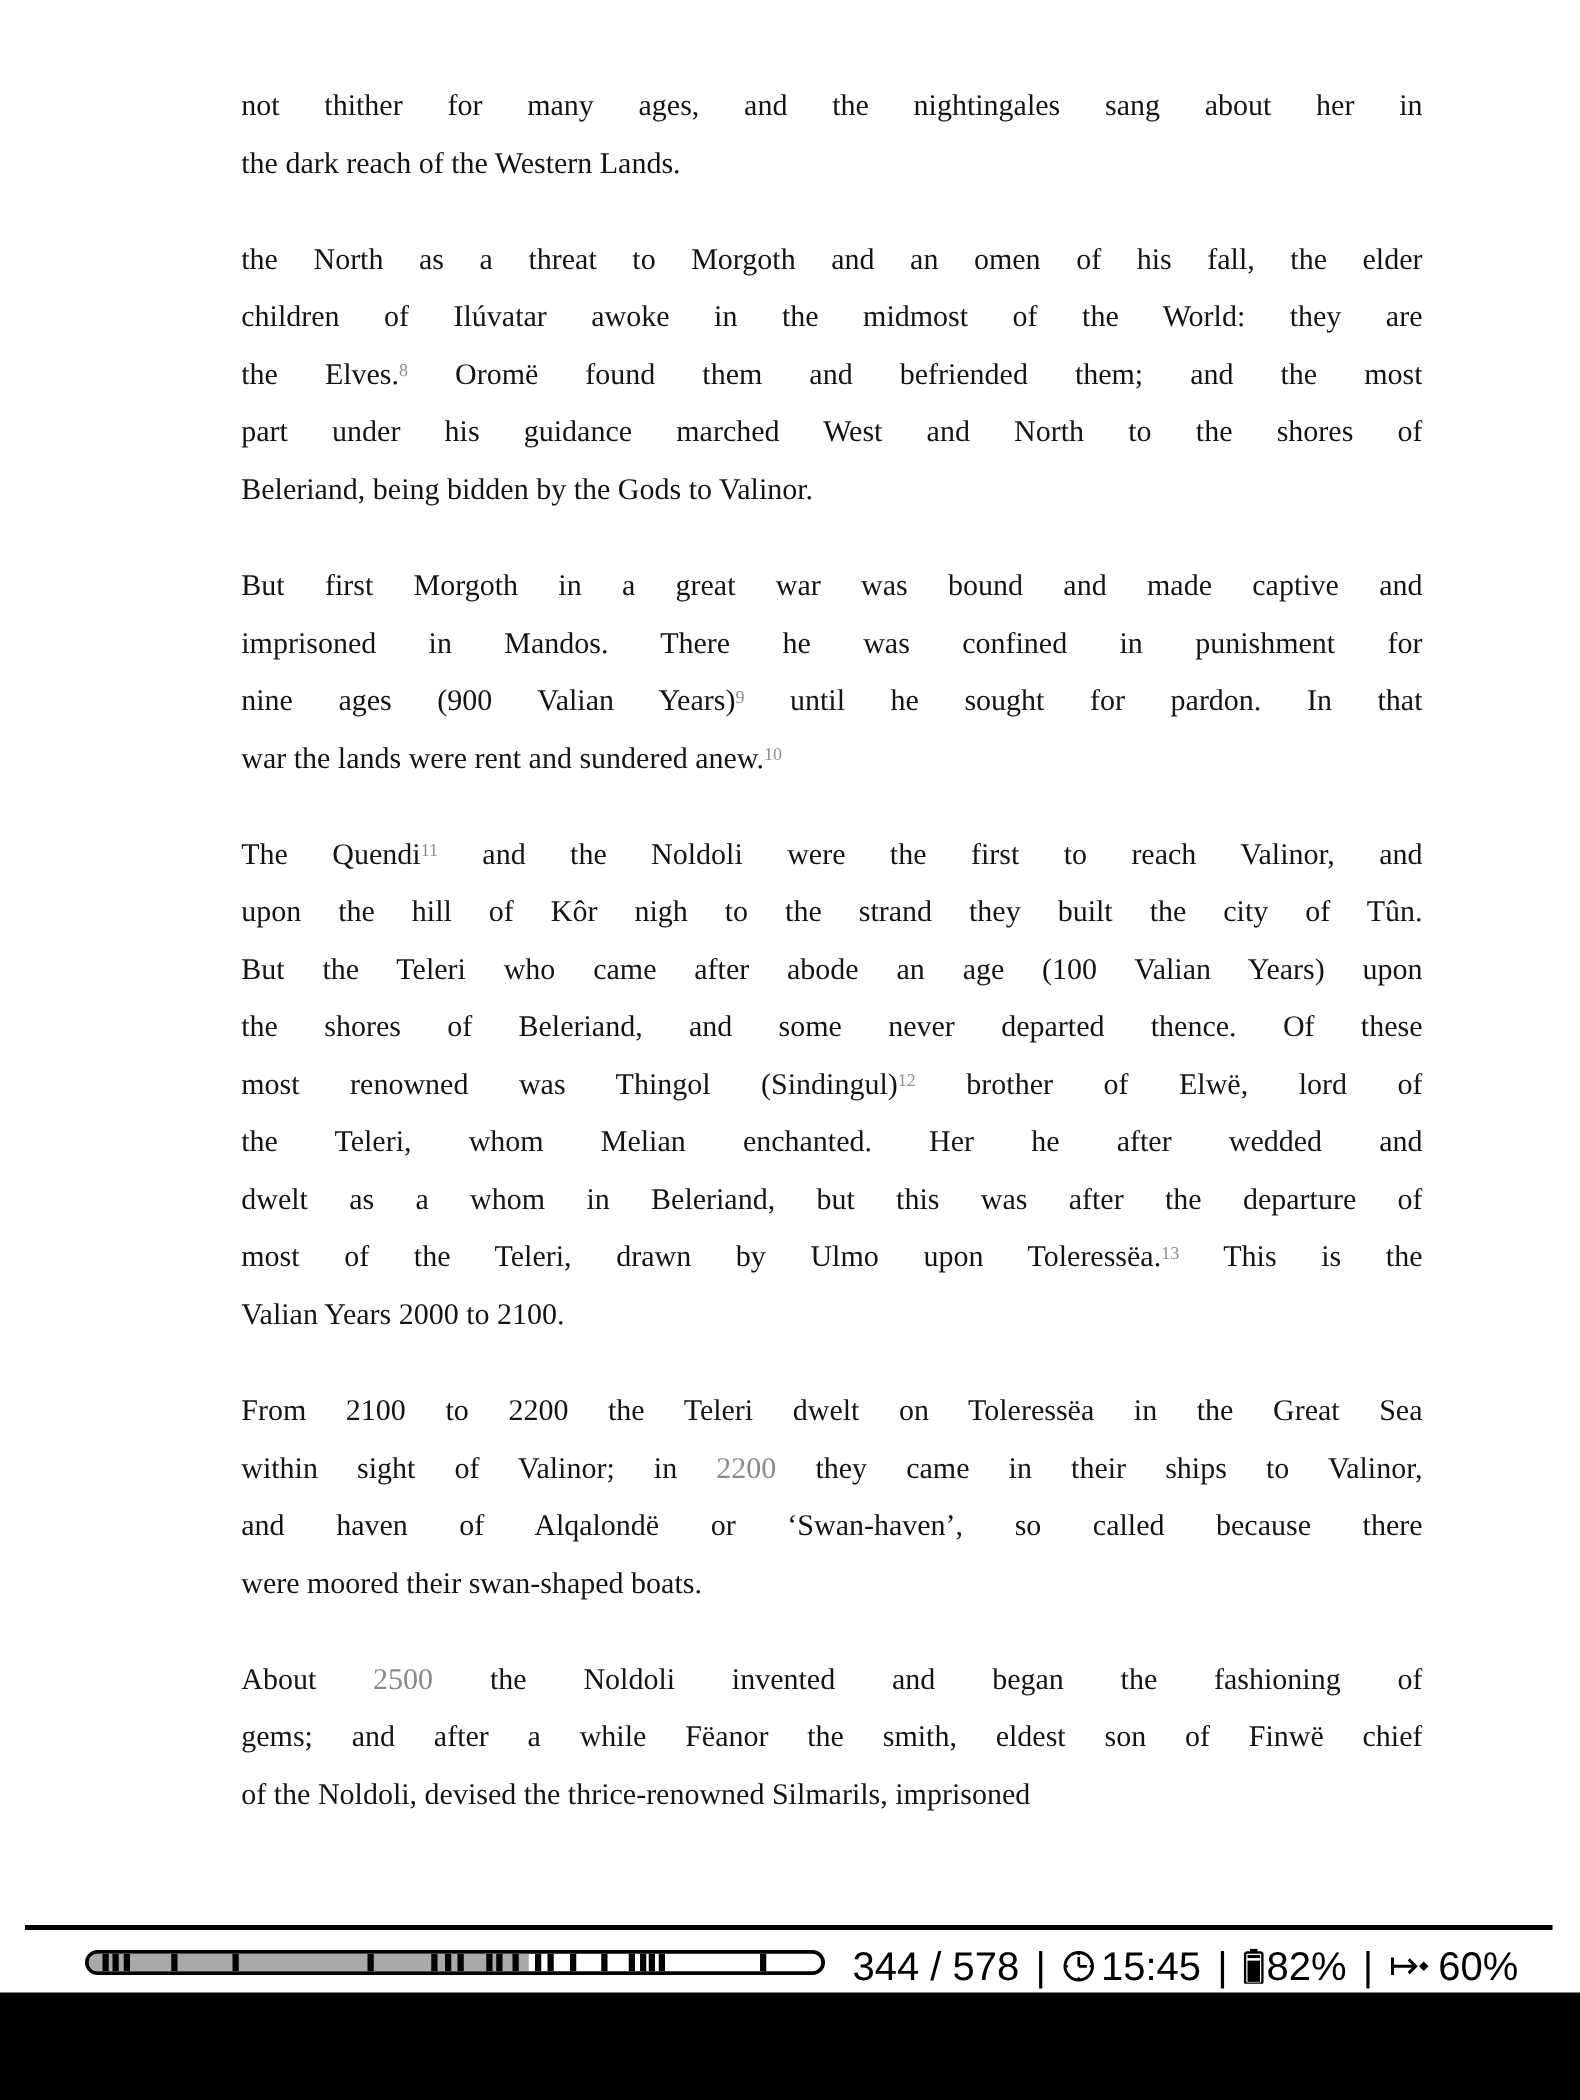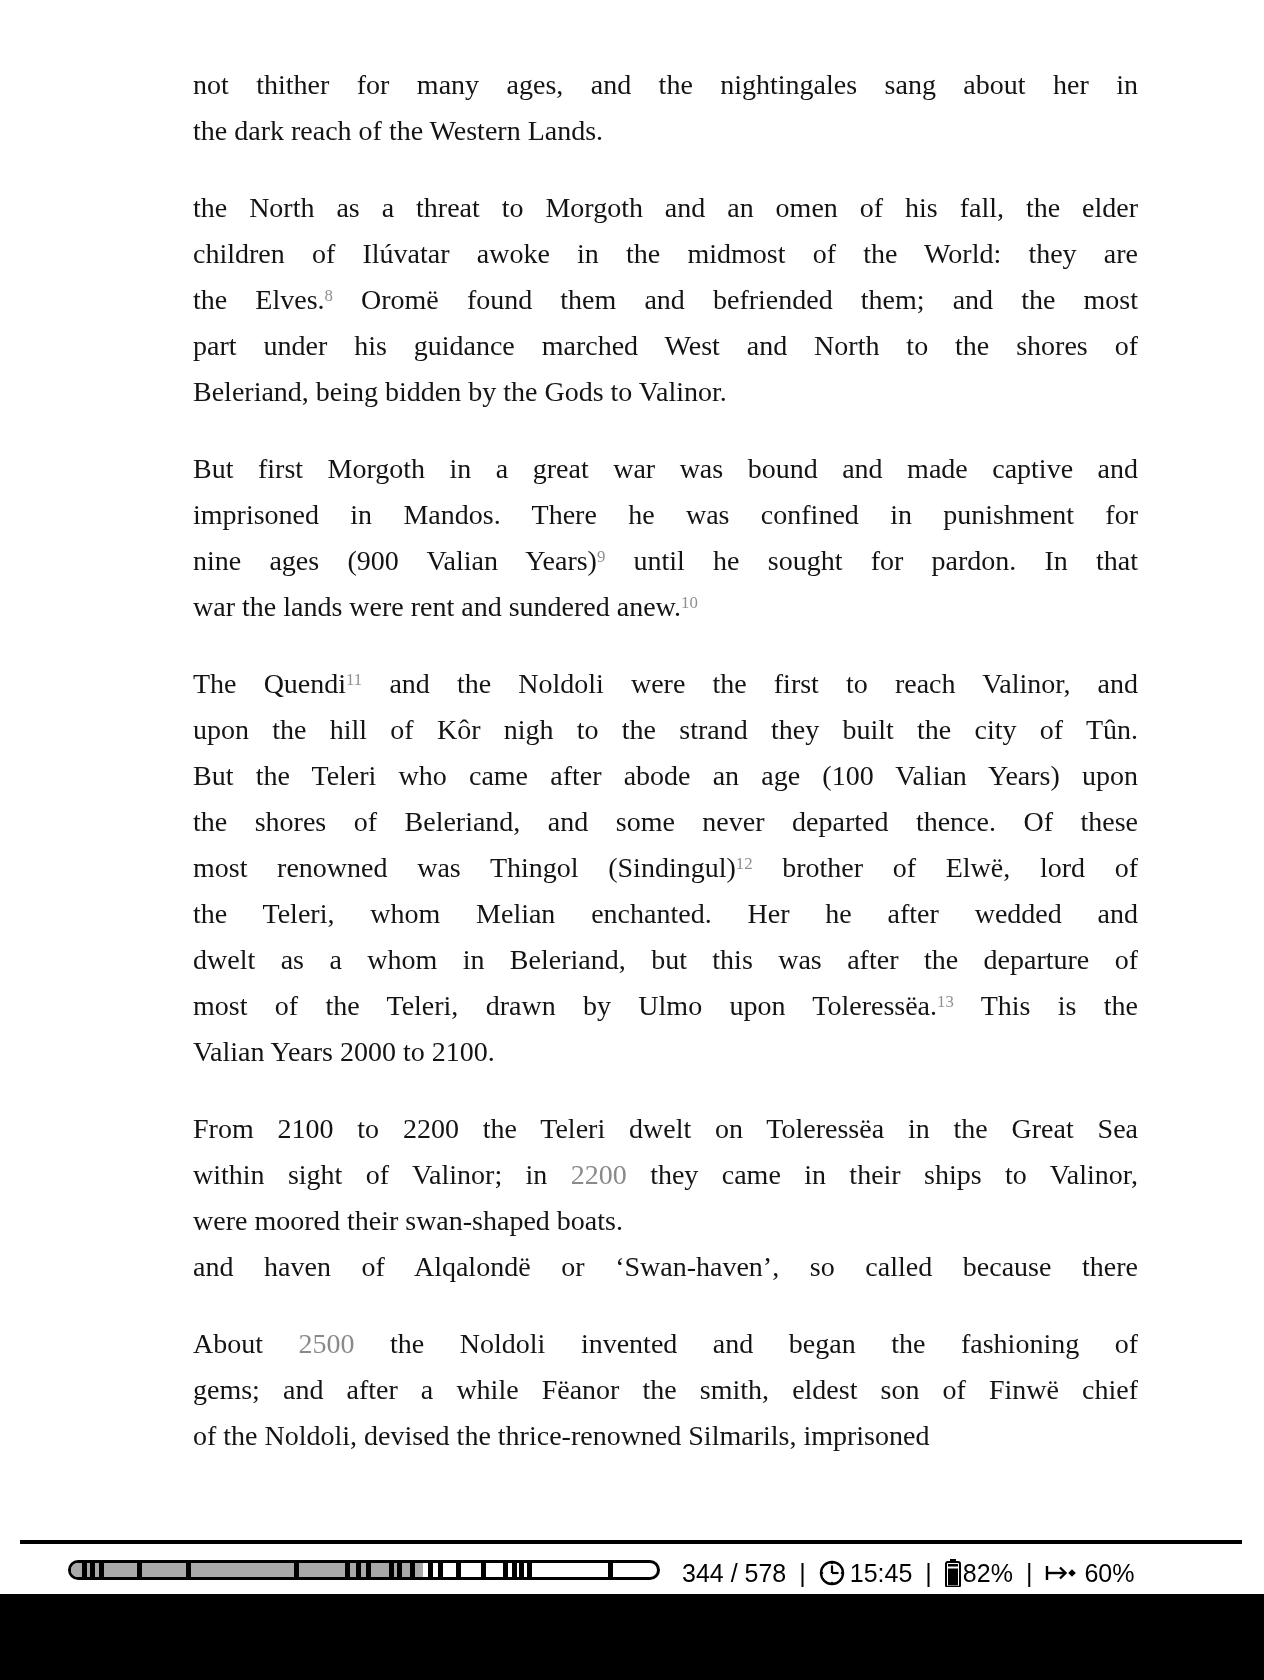--- a/index.html
+++ b/index.html
@@ -1,31 +1,31 @@
 <!DOCTYPE html>
 <html><head>
 <meta charset="utf-8">
 <style>
   html,body{margin:0;padding:0;background:#ffffff;}
   #screen{position:relative;width:1264px;height:1680px;background:#ffffff;overflow:hidden;
           font-family:"Liberation Serif", serif;color:#111111;}
   #textarea{position:absolute;left:193px;top:62px;width:945px;height:1479px;overflow:hidden;}
   .para{margin:0 0 31px 0;}
-  .line{font-size:28px;line-height:46px;text-align:justify;text-align-last:justify;white-space:normal;color:#141414;}
+  .line{font-size:24px;line-height:46px;text-align:justify;text-align-last:justify;white-space:normal;color:#141414;}
   .line.last{text-align-last:left;}
   .line sup.fn{font-size:0.60em;color:#8f8f8f;position:relative;top:-0.45em;vertical-align:baseline;line-height:0;}
   .line b{font-weight:normal;}
   .line b.gray{color:#8a8a8a;}
   #footer-line{position:absolute;left:20px;top:1540px;width:1222px;height:4px;background:#000;}
   #progressbar{position:absolute;left:68px;top:1560px;width:592px;height:20px;border:3px solid #000;border-radius:12px;background:#fff;box-sizing:border-box;}
   #progress-inner{position:relative;width:100%;height:100%;border-radius:8px;overflow:hidden;}
   #progress-fill{position:absolute;left:0;top:0;height:100%;background:#a9a9a9;}
   .tick{position:absolute;top:0;width:5px;height:100%;background:#000;}
   #statusbar{position:absolute;left:682px;top:1554px;height:38px;display:flex;align-items:center;
-             font-family:"Liberation Sans", sans-serif;font-size:25px;color:#000;}
+             font-family:"Liberation Sans", sans-serif;font-size:32px;color:#000;}
   .sb-sep{margin:0 13px;font-weight:300;}
   .sb-item{display:flex;align-items:center;}
   .sb-icon{display:inline-flex;align-items:center;margin-right:5px;}
   #bottom-black{position:absolute;left:0;top:1594px;width:1264px;height:86px;background:#000;}
 </style>
 </head>
 <body>
 
 <div id="screen">
 
@@ -54,22 +54,22 @@
         <div class="line"><span>the shores of Beleriand, and some never departed thence. Of these</span></div>
         <div class="line"><span>most renowned was Thingol (Sindingul)</span><sup class="fn">12</sup><span> brother of Elwë, lord of</span></div>
         <div class="line"><span>the Teleri, whom Melian enchanted. Her he after wedded and</span></div>
         <div class="line"><span>dwelt as a whom in Beleriand, but this was after the departure of</span></div>
         <div class="line"><span>most of the Teleri, drawn by Ulmo upon Toleressëa.</span><sup class="fn">13</sup><span> This is the</span></div>
         <div class="line last"><span>Valian Years </span><b>2000</b><span> to </span><b>2100</b><span>.</span></div>
       </div>
       <div class="para">
         <div class="line"><span>From </span><b>2100</b><span> to </span><b>2200</b><span> the Teleri dwelt on Toleressëa in the Great Sea</span></div>
         <div class="line"><span>within sight of Valinor; in </span><b class="gray">2200</b><span> they came in their ships to Valinor,</span></div>
+        <div class="line"><span>and haven of Alqalondë or ‘Swan-haven’, so called because there</span></div>
         <div class="line last"><span>were moored their swan-shaped boats.</span></div>
-        <div class="line"><span>and haven of Alqalondë or ‘Swan-haven’, so called because there</span></div>
       </div>
       <div class="para">
         <div class="line"><span>About </span><b class="gray">2500</b><span> the Noldoli invented and began the fashioning of</span></div>
         <div class="line"><span>gems; and after a while Fëanor the smith, eldest son of Finwë chief</span></div>
         <div class="line last"><span>of the Noldoli, devised the thrice-renowned Silmarils, imprisoned</span></div>
       </div>
     </div>
 
   <div id="footer-line"></div>
 

